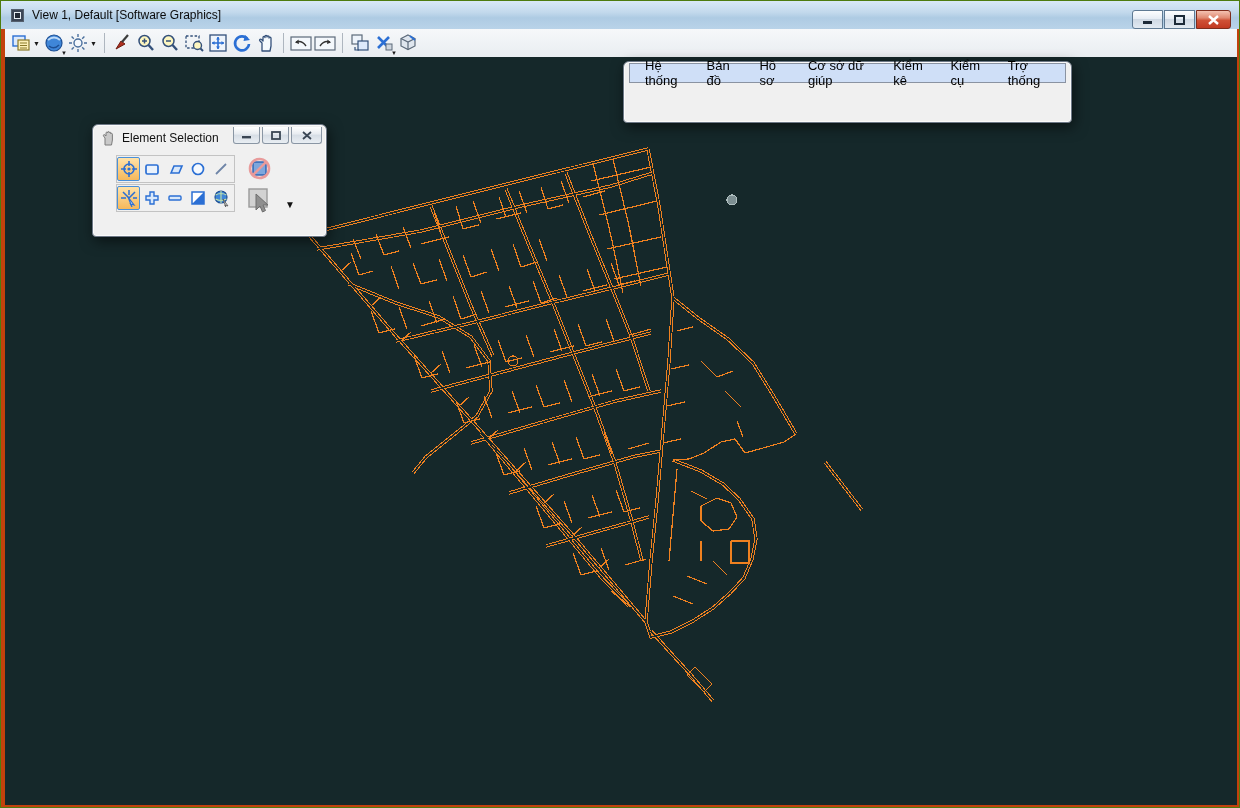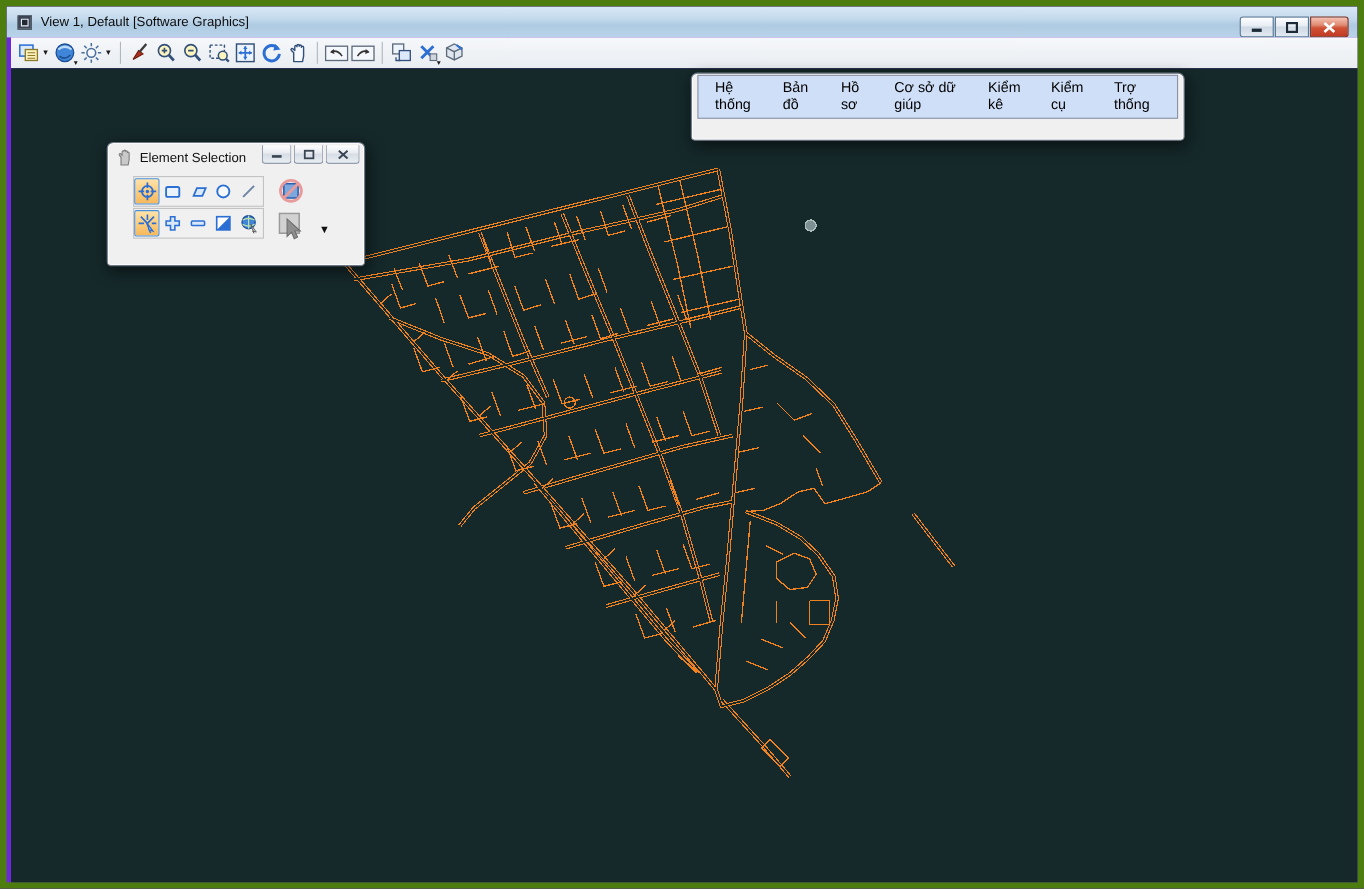--- a/index.html
+++ b/index.html
@@ -1,18 +1,18 @@
 <!DOCTYPE html>
 <html><head>
 <meta charset="utf-8">
 <style>
   html,body{margin:0;padding:0;background:#444;}
   *{box-sizing:border-box;font-family:"Liberation Sans",sans-serif;}
-  .app{position:relative;width:1240px;height:808px;background:#6d28d9;overflow:hidden;
-       border:6px solid #4d7c0f;}
+  .app{position:relative;width:1240px;height:808px;background:#c2410c;overflow:hidden;
+       border:1px solid #4d7c0f;}
   
   .titlebar{position:absolute;left:0;top:0;width:100%;height:28px;
     background:linear-gradient(180deg,#d8e9f7 0%,#c3d9ec 40%,#aecbe3 60%,#b9d3e9 100%);
     display:flex;align-items:center;}
   .win-icon{width:13px;height:13px;margin-left:10px;background:#232a36;
     border:1px solid #55606e;box-shadow:inset 0 0 0 2px #3c4656, inset 0 0 0 3px #e8eef4;}
   .win-title{margin-left:8px;font-size:12px;color:#0b0b0b;}
   .win-controls{position:absolute;right:8px;top:9px;display:flex;}
   .wc{width:31px;height:19px;border:1px solid #5f7ب;border:1px solid #5f7a93;margin-left:1px;
     display:flex;align-items:center;justify-content:center;padding:0;
@@ -53,22 +53,22 @@
   .tool-group.r2{top:33px;}
   .tool{width:23px;height:24px;border:none;background:transparent;padding:0;
     display:flex;align-items:center;justify-content:center;}
   .tool.active{background:linear-gradient(180deg,#ffe2a8,#f6b85b);border:1px solid #4a90d9;border-radius:2px;}
   .es-extra{position:absolute;border:none;background:transparent;padding:0;}
   .es-no{left:155px;top:6px;width:24px;height:24px;}
   .es-cursor{left:155px;top:37px;width:24px;height:26px;}
   .es-caret{position:absolute;left:192px;top:48px;font-size:10px;color:#111;}
   
   .gc{left:622px;top:60px;width:449px;height:62px;}
-  .gc-menubar{margin:1px 5px 0 5px;height:40px;border:1px solid #8a93a2;background:#cfdff7;
-    display:flex;align-items:flex-end;padding:0 4px;}
+  .gc-menubar{margin:1px 5px 0 5px;height:20px;border:1px solid #8a93a2;background:#cfdff7;
+    display:flex;align-items:center;padding:0 4px;}
   .menu-item{font-size:13px;color:#000;padding:5px 11px;cursor:default;}
 </style>
 </head>
 <body>
 
 <div class="app">
 
   <div class="titlebar">
     <span class="win-icon"></span>
     <span class="win-title">View 1, Default [Software Graphics]</span>

